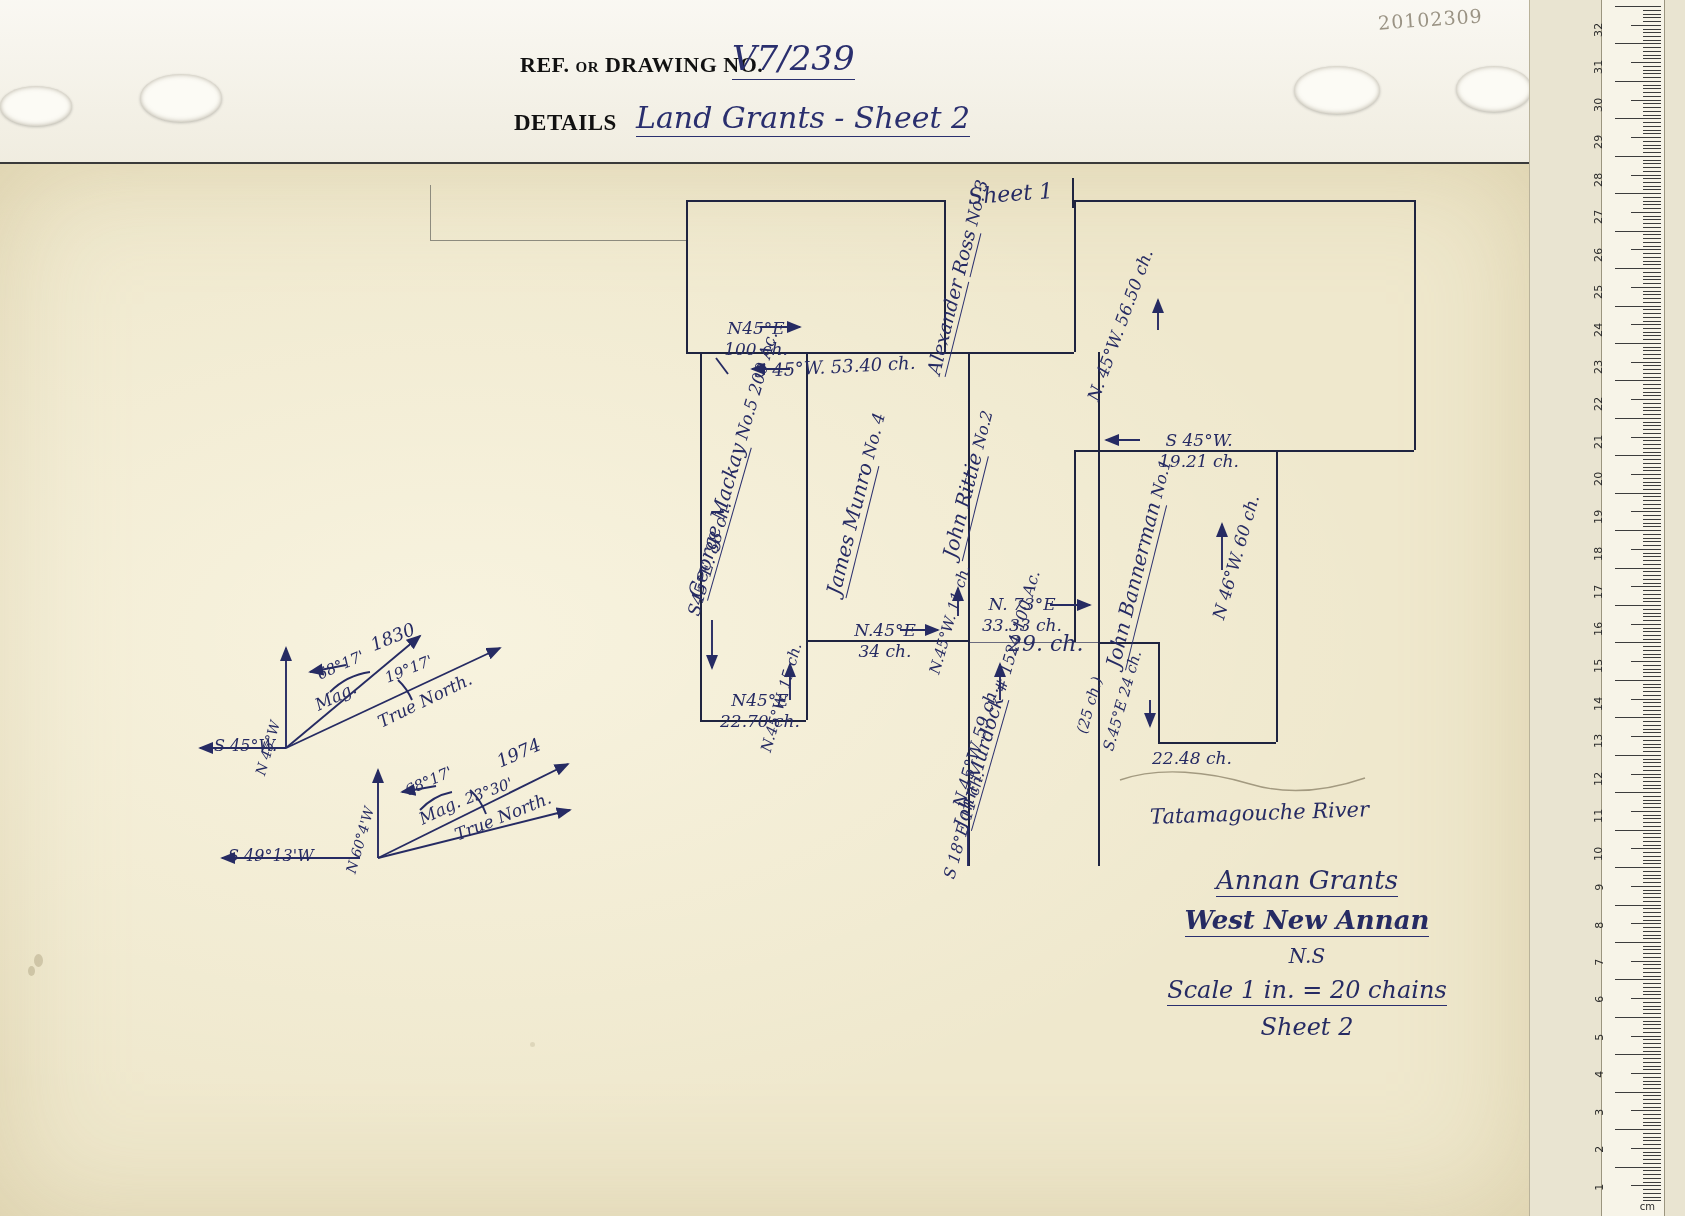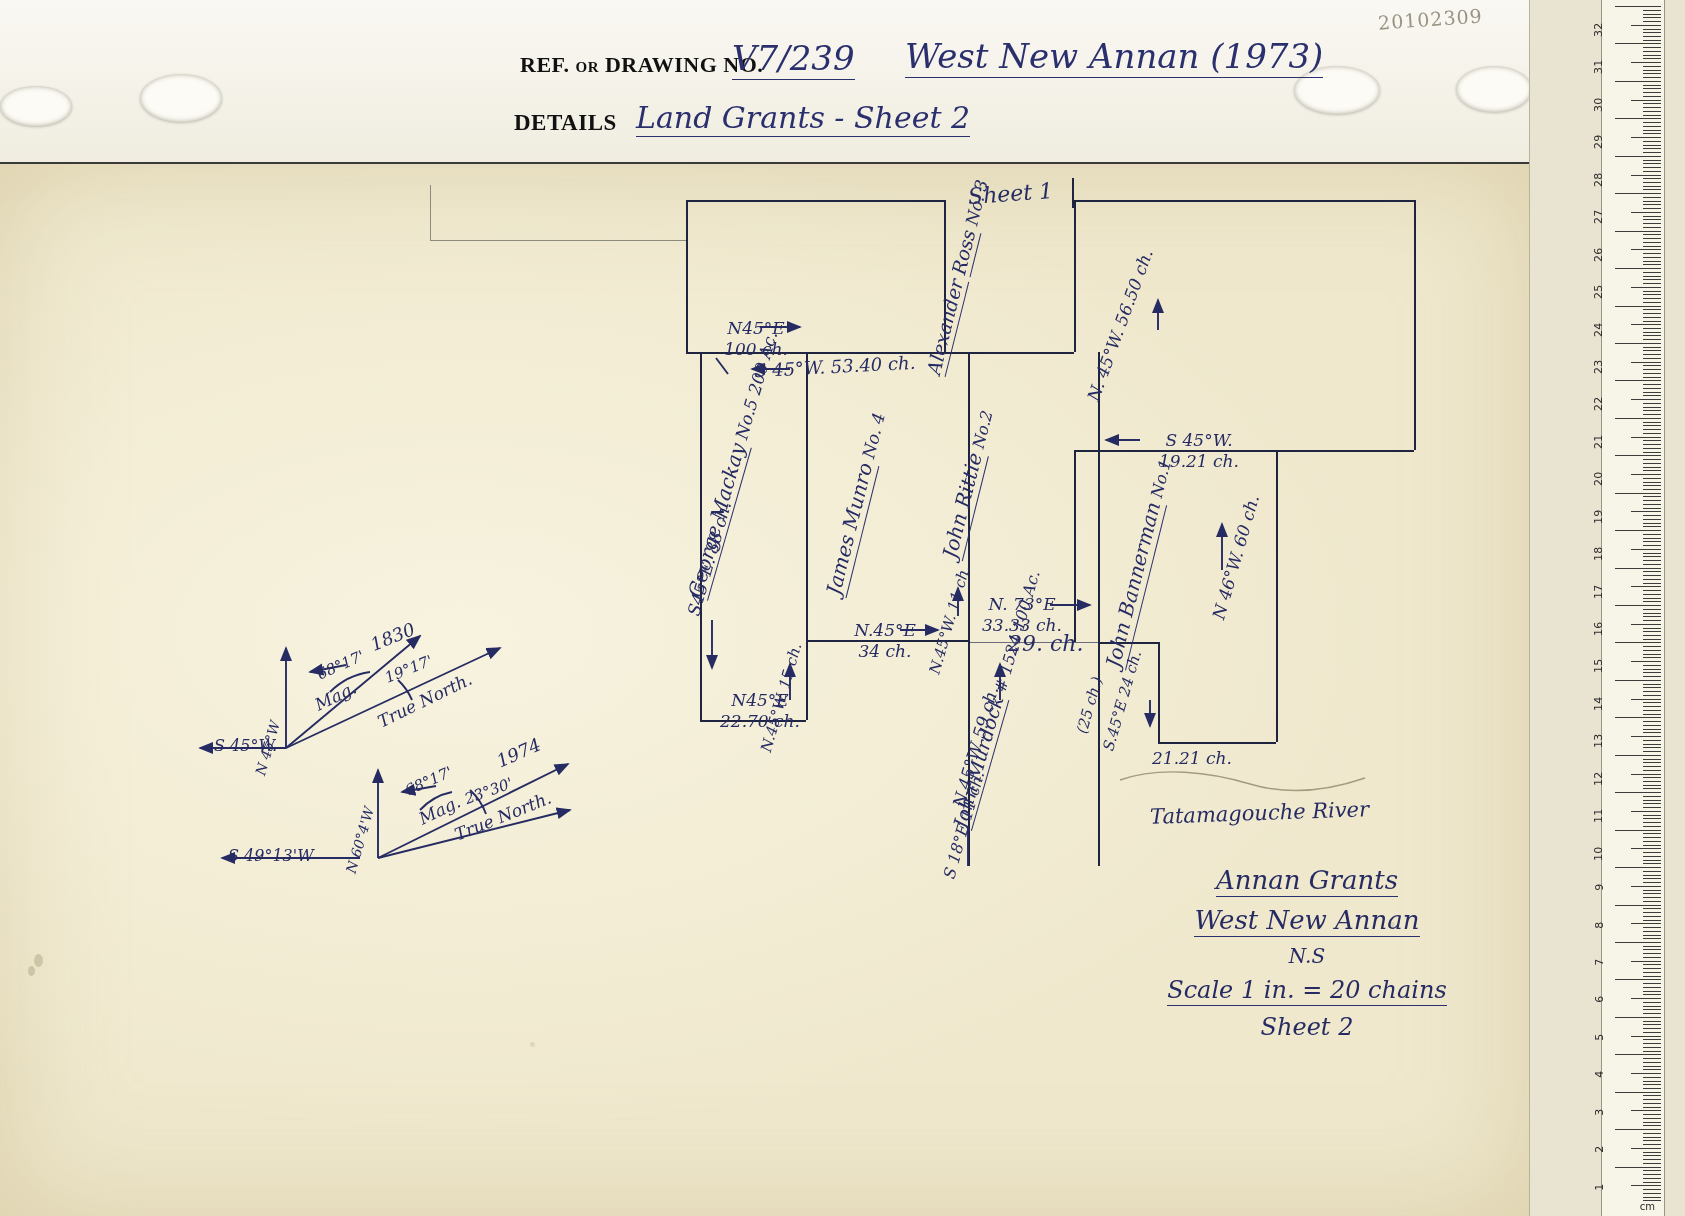--- a/index.html
+++ b/index.html
@@ -65,21 +65,20 @@
   <div class="paper-main"></div>
   <div class="header-strip"></div>
 
   <div class="hole" style="left:0px;top:86px;width:72px;height:40px;"></div>
   <div class="hole" style="left:140px;top:74px;width:82px;height:48px;"></div>
   <div class="hole" style="left:1294px;top:66px;width:86px;height:48px;"></div>
   <div class="hole" style="left:1456px;top:66px;width:76px;height:46px;"></div>
 
   <div class="printed" style="left:520px;top:52px;font-size:22px;font-variant:small-caps;">REF. or DRAWING NO.</div>
   <div class="hand ul" style="left:732px;top:38px;font-size:34px;">V7/239</div>
-  <div class="hand ul" style="left:905px;top:36px;font-size:34px;">West New Annan (1973)</div>
 
   <div class="printed" style="left:514px;top:110px;font-size:23px;font-variant:small-caps;">DETAILS</div>
   <div class="hand ul" style="left:636px;top:100px;font-size:30px;">Land Grants  -   Sheet 2</div>
 
   <div class="pencil" style="left:1378px;top:8px;">20102309</div>
 
   <div class="ln lnh" style="left:686px;top:200px;width:258px;"></div>
   <div class="ln lnv" style="left:686px;top:200px;height:152px;"></div>
   <div class="ln lnh" style="left:686px;top:352px;width:258px;"></div>
 
@@ -248,21 +247,21 @@
     <span style="font-size:16px;"># 1524</span>
     <span style="font-size:16px;">100 Ac.</span>
   </div>
 
   <div class="lbl rot" style="left:990px;top:660px;transform:rotate(-74deg) translate(-150px,0);font-size:17px;">N.45°W  59 ch.</div>
 
   <div class="lbl rot" style="left:1096px;top:650px;transform:rotate(-74deg) translate(-84px,0);font-size:15px;">(25 ch.)</div>
 
   <div class="lbl rot" style="left:1128px;top:648px;transform:rotate(-74deg) translate(-104px,0);font-size:15px;">S.45°E  24 ch.</div>
 
-  <div class="lbl" style="left:1152px;top:748px;font-size:17px;">21.21 ch.</div>
+  <div class="lbl" style="left:1152px;top:748px;font-size:17px;">22.48 ch.</div>
 
   <div class="lbl ctr" style="left:700px;top:690px;width:120px;">
     <span>N45°E</span><br>
     <span>22.70 ch.</span>
   </div>
 
   <div class="lbl rot" style="left:778px;top:676px;transform:rotate(-74deg) translate(-76px,0);font-size:15px;">
     <span>N.45°W.</span>
     <span>15 ch.</span>
   </div>
@@ -285,21 +284,21 @@
   <div class="lbl" style="left:228px;top:846px;font-size:16px;">S 49°13'W</div>
   <div class="lbl rot" style="left:366px;top:790px;transform:rotate(-74deg) translate(-84px,0);font-size:14px;">N 60°4'W</div>
   <div class="lbl" style="left:496px;top:742px;font-size:18px;transform:rotate(-24deg);">1974</div>
   <div class="lbl" style="left:404px;top:772px;font-size:15px;transform:rotate(-24deg);">68°17'</div>
   <div class="lbl" style="left:464px;top:782px;font-size:15px;transform:rotate(-20deg);">23°30'</div>
   <div class="lbl" style="left:418px;top:800px;font-size:17px;transform:rotate(-26deg);">Mag.</div>
   <div class="lbl" style="left:452px;top:806px;font-size:17px;transform:rotate(-22deg);">True North.</div>
 
   <div class="lbl ctr" style="left:1142px;top:860px;width:330px;line-height:1.55;">
     <span class="ul" style="font-size:26px;">Annan Grants</span><br>
-    <span class="ul" style="font-size:26px;">West New Annan</span><br>
+    <span class="ul" style="font-size:26px;font-weight:bold;">West New Annan</span><br>
     <span style="font-size:20px;">N.S</span><br>
     <span class="ul" style="font-size:24px;">Scale 1 in. = 20 chains</span><br>
     <span style="font-size:24px;">Sheet 2</span>
   </div>
 
 
   <div class="spot" style="left:34px;top:954px;width:9px;height:13px;"></div>
   <div class="spot" style="left:28px;top:966px;width:7px;height:10px;"></div>
   <div class="spot" style="left:530px;top:1042px;width:5px;height:5px;opacity:.6"></div>
   <div class="spot" style="left:1390px;top:922px;width:5px;height:5px;opacity:.6"></div>

